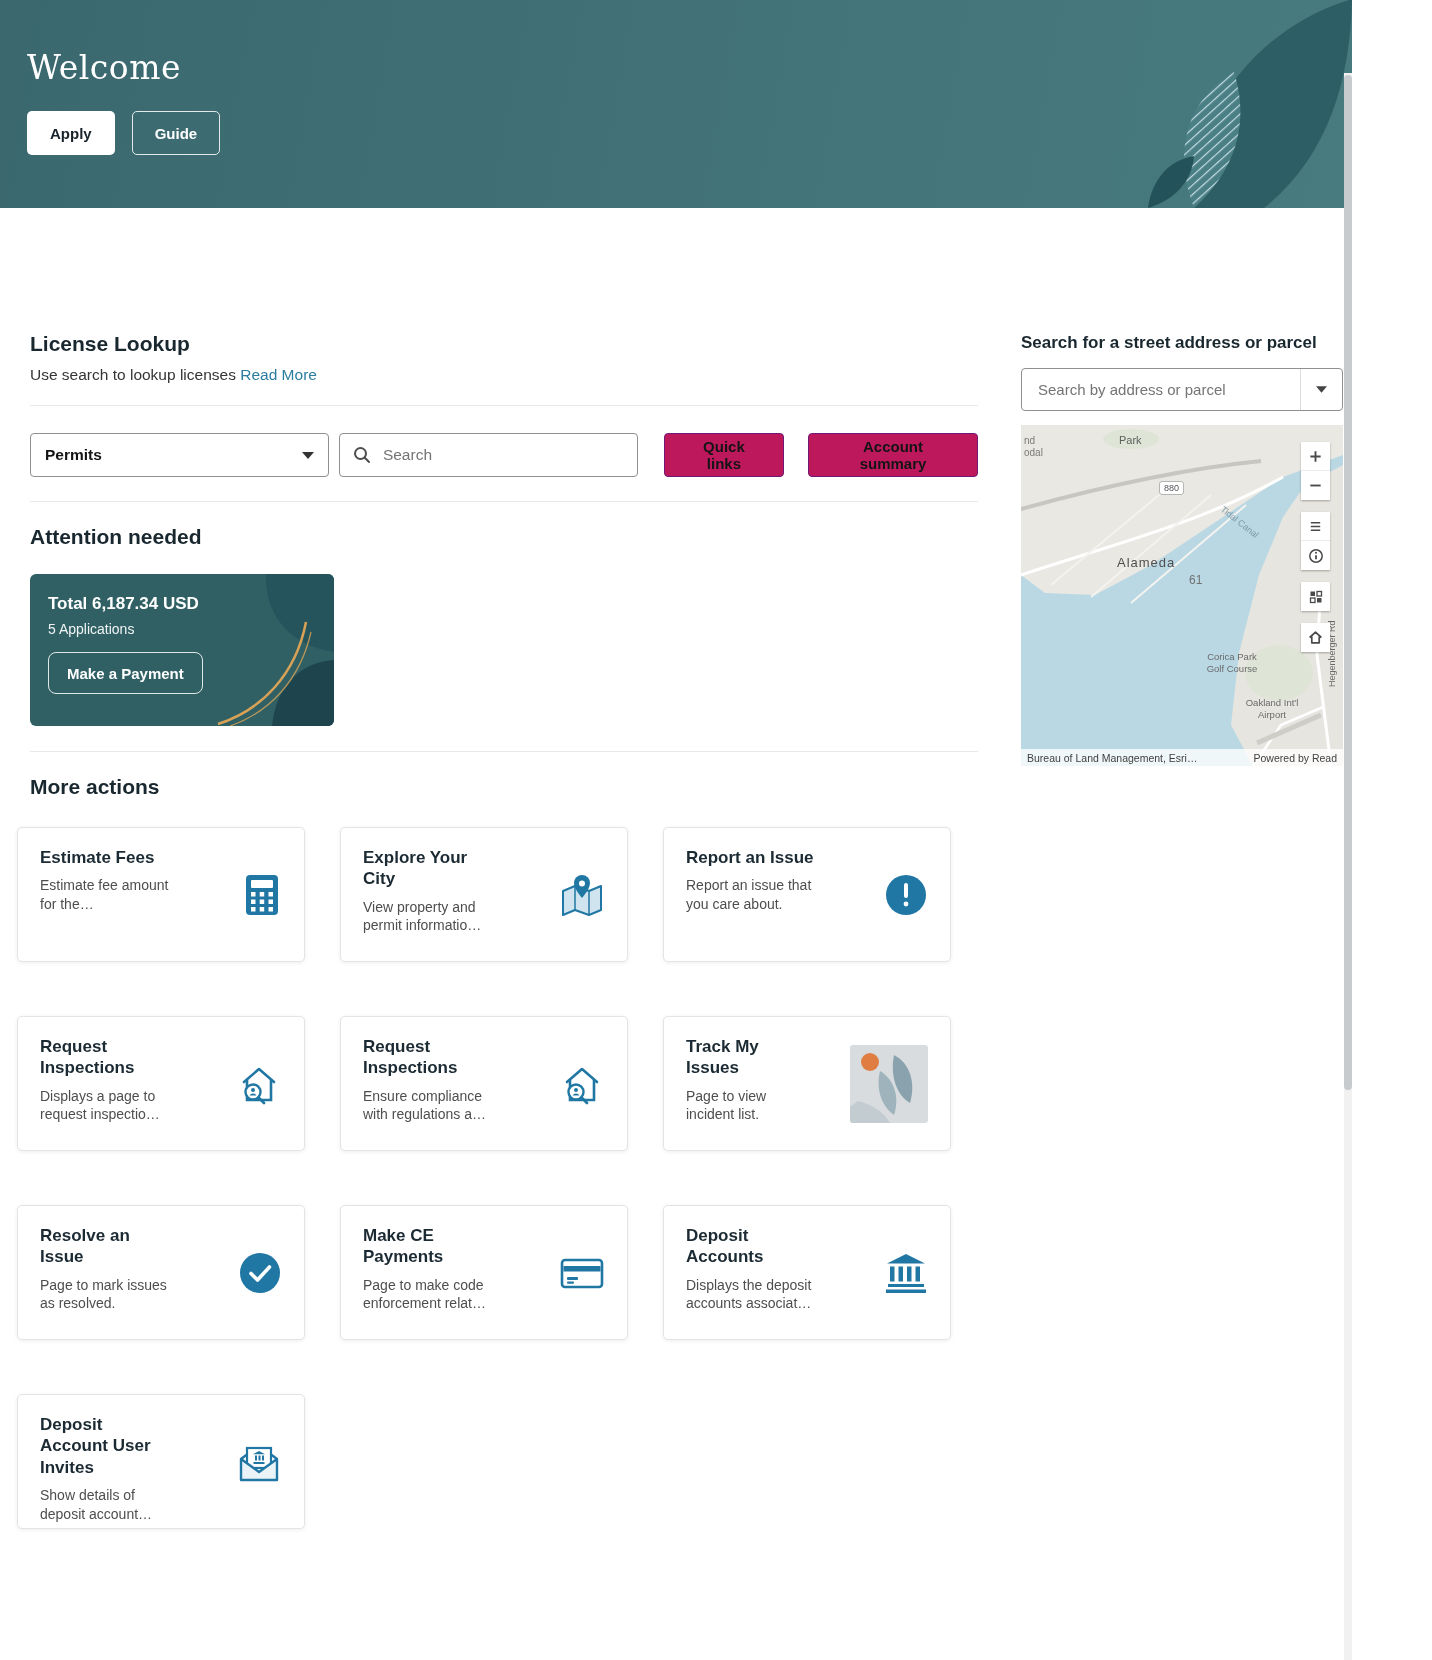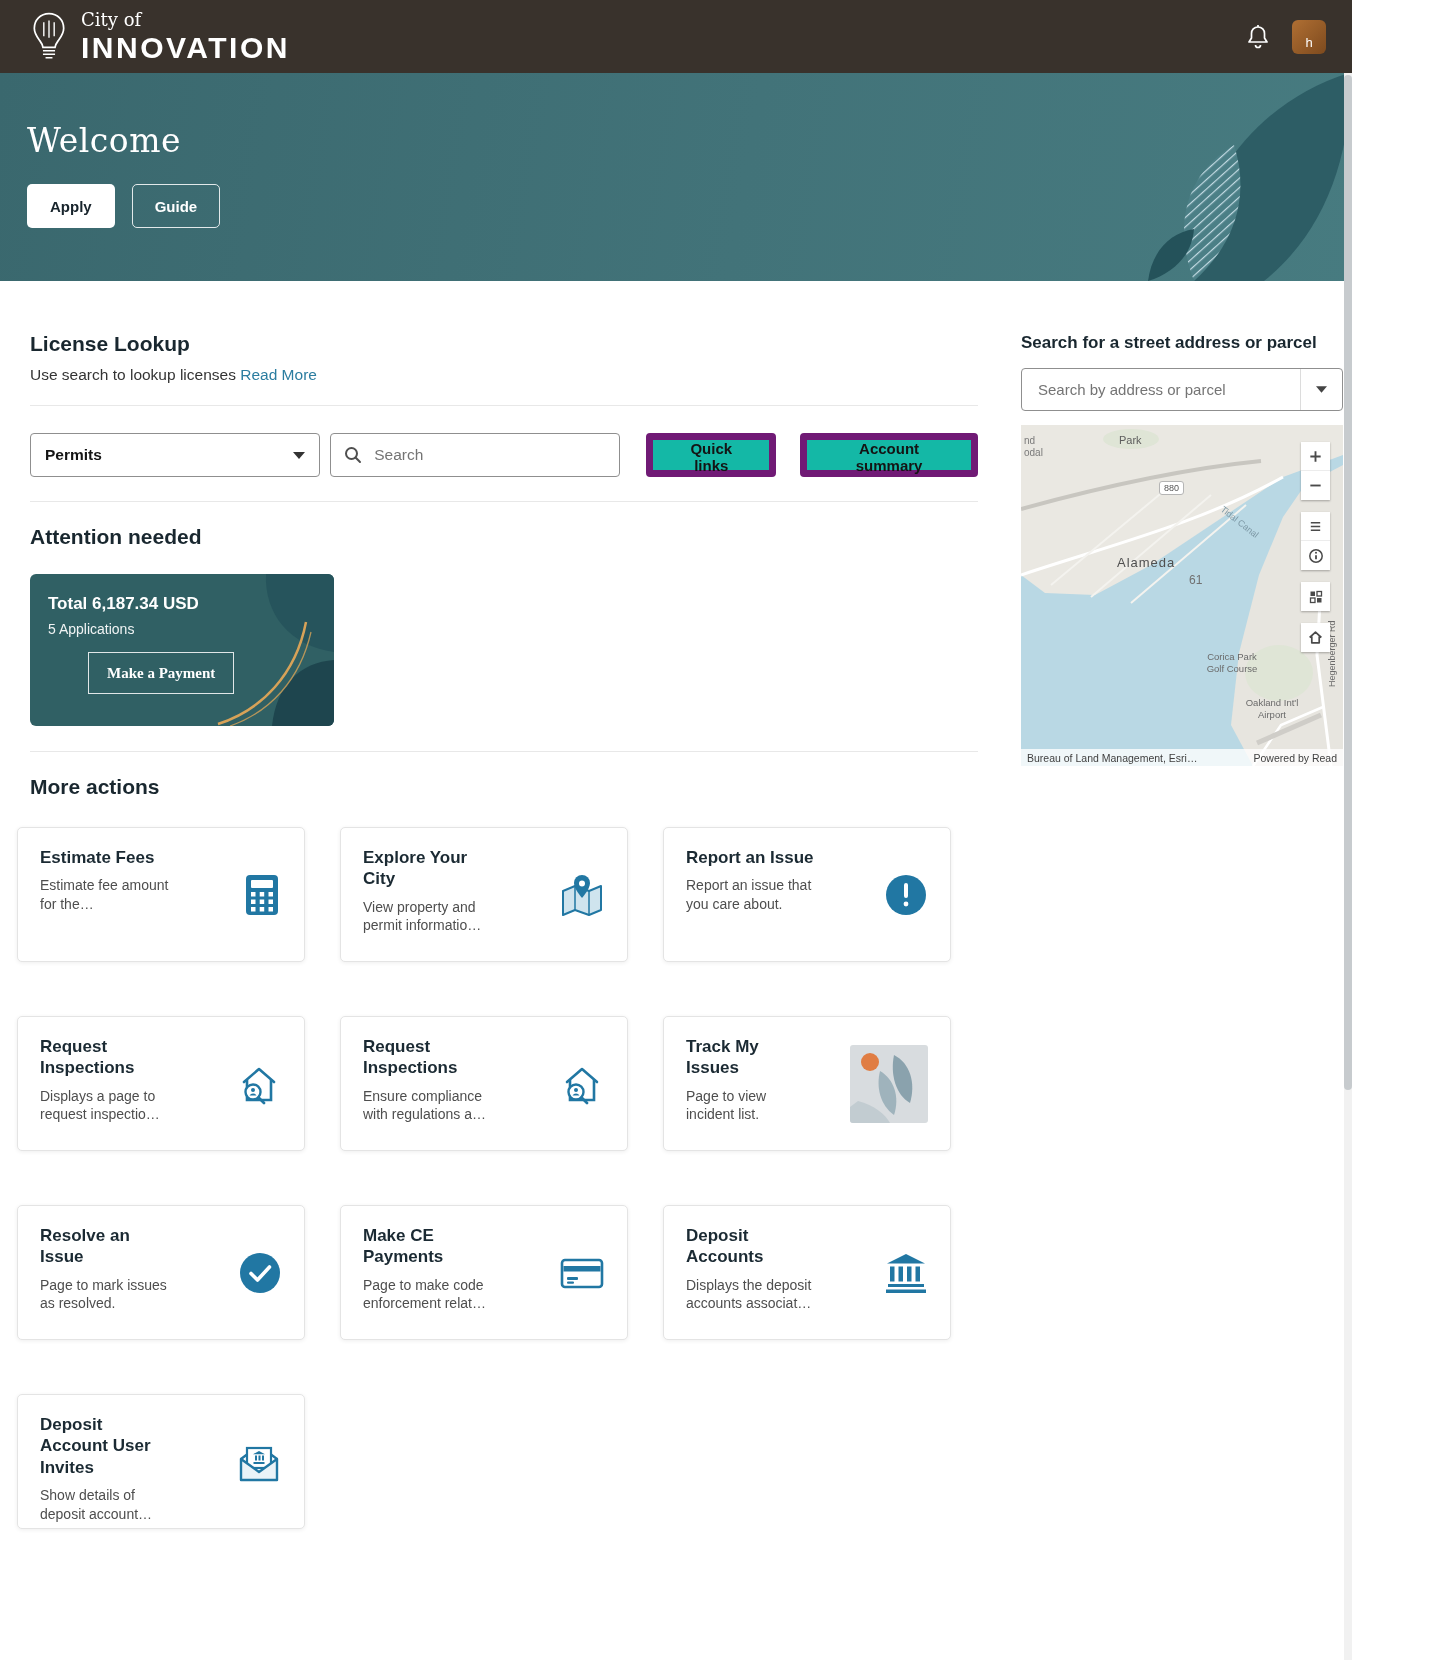--- a/index.html
+++ b/index.html
@@ -42,34 +42,34 @@
   .divider { height: 1px; background: #e8e8e8; margin-top: 21px; }
 
   .controls { display: flex; align-items: center; margin-top: 27px; }
   .select-box { width: 305px; height: 44px; border: 1px solid #8f8f8f; border-radius: 4px; background: #fff;
     display: flex; align-items: center; justify-content: space-between; padding: 0 14px; cursor: pointer; }
   .sel-label { font-size: 15.5px; color: #141414; font-weight: bold; }
   .search-box { width: 305px; height: 44px; border: 1px solid #8f8f8f; border-radius: 4px; background: #fff;
     display: flex; align-items: center; gap: 10px; padding: 0 13px; margin-left: 10px; }
   .search-box input { border: none; outline: none; flex: 1; font-size: 15.5px; font-family: inherit; color: #141414; min-width: 0; }
   ::placeholder { color: #747474; opacity: 1; }
-  .btn-ghost { height: 44px; border: 7px solid #701a75; border-radius: 4px; background: #14b8a6; color: #141414;
+  .btn-ghost { height: 44px; border: 1px solid #701a75; border-radius: 4px; background: #be185d; color: #141414;
     font-weight: 600; font-size: 15px; padding: 0 20px; font-family: inherit; cursor: pointer; }
   .btn-quick { margin-left: 26px; }
   .btn-acct { margin-left: 24px; }
 
   .attn-title { margin-top: 23px; }
   .pay-card { width: 304px; height: 152px; background: #306064; border-radius: 6px; margin-top: 25px;
     position: relative; overflow: hidden; color: #fff; padding: 20px 18px; }
   .pay-deco { position: absolute; right: 0; top: 0; }
   .pay-total { font-size: 17px; font-weight: 700; position: relative; z-index: 2; }
   .pay-apps { font-size: 14px; margin-top: 7px; opacity: .93; position: relative; z-index: 2; }
   .btn-pay { margin-top: 15px; height: 42px; border: 1px solid rgba(255,255,255,.85); background: transparent; color: #fff;
-    font-weight: 600; font-size: 15px; border-radius: 0; padding: 0 18px; font-family: Liberation Serif, serif; cursor: pointer;
-    position: relative; z-index: 2; margin-left: 40px; }
+    font-weight: 600; font-size: 15px; border-radius: 8px; padding: 0 18px; font-family: Liberation Sans, sans-serif; cursor: pointer;
+    position: relative; z-index: 2; }
 
   .more-title { margin-top: 23px; }
   .cards-grid { display: grid; grid-template-columns: repeat(3, 288px); column-gap: 35px; row-gap: 54px;
     margin: 28px 0 0 -13px; }
   .action-card { position: relative; height: 135px; background: #fff; border: 1px solid #e4e4e4; border-radius: 5px;
     box-shadow: 0 1px 4px rgba(0,0,0,.07); padding: 19px 22px; cursor: pointer; }
   .ac-title { font-size: 17px; font-weight: 700; color: #1b2a33; line-height: 1.25; max-width: 128px; margin: 0; }
   .ac-desc { font-size: 14px; color: #4e4e4e; line-height: 1.35; margin-top: 8px; max-width: 130px; }
   .ac-icon { position: absolute; right: 22px; top: 50%; transform: translateY(-50%); }
   .ac-thumb { position: absolute; right: 22px; top: 50%; transform: translateY(-50%); width: 78px; height: 78px;
@@ -108,43 +108,20 @@
 
   
   .scroll-track { position: absolute; left: 1344px; top: 73px; width: 8px; height: 1587px; background: #f1f1f1; }
   .scroll-thumb { position: absolute; left: 0; top: 2px; width: 8px; height: 1015px; background: #c7cbce; border-radius: 4px; cursor: pointer; }
 </style>
 </head>
 <body>
 
 <div class="app">
 
-  <header class="topbar">
-    <div class="logo">
-      <svg class="bulb" viewBox="0 0 44 60" fill="none" stroke="#ffffff" stroke-width="2">
-        <path d="M22 3 C12 3 5 10.5 5 20 c0 6.5 3.5 10.5 6.5 14.5 1.8 2.4 3 4.5 3.5 7.5 h14 c.5-3 1.7-5.1 3.5-7.5 C35.5 30.5 39 26.5 39 20 39 10.5 32 3 22 3 Z"></path>
-        <path d="M16 13 v16 M22 11 v20 M28 13 v16" stroke-width="1.6"></path>
-        <path d="M15 46 h14 M15 50 h14 M18 54 h8" stroke-width="1.8"></path>
-      </svg>
-      <div class="brand">
-        <span class="cityof">City of</span>
-        <span class="innov">INNOVATION</span>
-      </div>
-    </div>
-    <div class="topbar-right">
-      <svg class="bell" viewBox="0 0 24 27" fill="none" stroke="#ffffff" stroke-width="1.7">
-        <path d="M12 4 C8 4 5.5 7 5.5 10.5 V15 l-2.5 4 h18 l-2.5 -4 V10.5 C18.5 7 16 4 12 4 Z" stroke-linejoin="round"></path>
-        <path d="M9.5 22 a2.5 2.5 0 0 0 5 0"></path>
-        <path d="M12 2 v2"></path>
-      </svg>
-      <div class="avatar">
-        <span>h</span>
-      </div>
-    </div>
-  </header>
 
   <section class="hero">
     <svg class="hero-deco" width="300" height="208" viewBox="0 0 300 208">
       <defs>
         <pattern id="hatch" width="7" height="7" patternUnits="userSpaceOnUse" patternTransform="rotate(48)">
           <rect width="7" height="7" fill="#4b7f86"></rect>
           <line x1="0" y1="0" x2="0" y2="7" stroke="#c3dbe3" stroke-width="2.4"></line>
         </pattern>
       </defs>
       <path d="M297 0 C 215 26 160 90 142 170 C 140 183 140 196 142 208 L 212 208 C 274 158 298 84 300 0 Z" fill="#2d5d65"></path>

